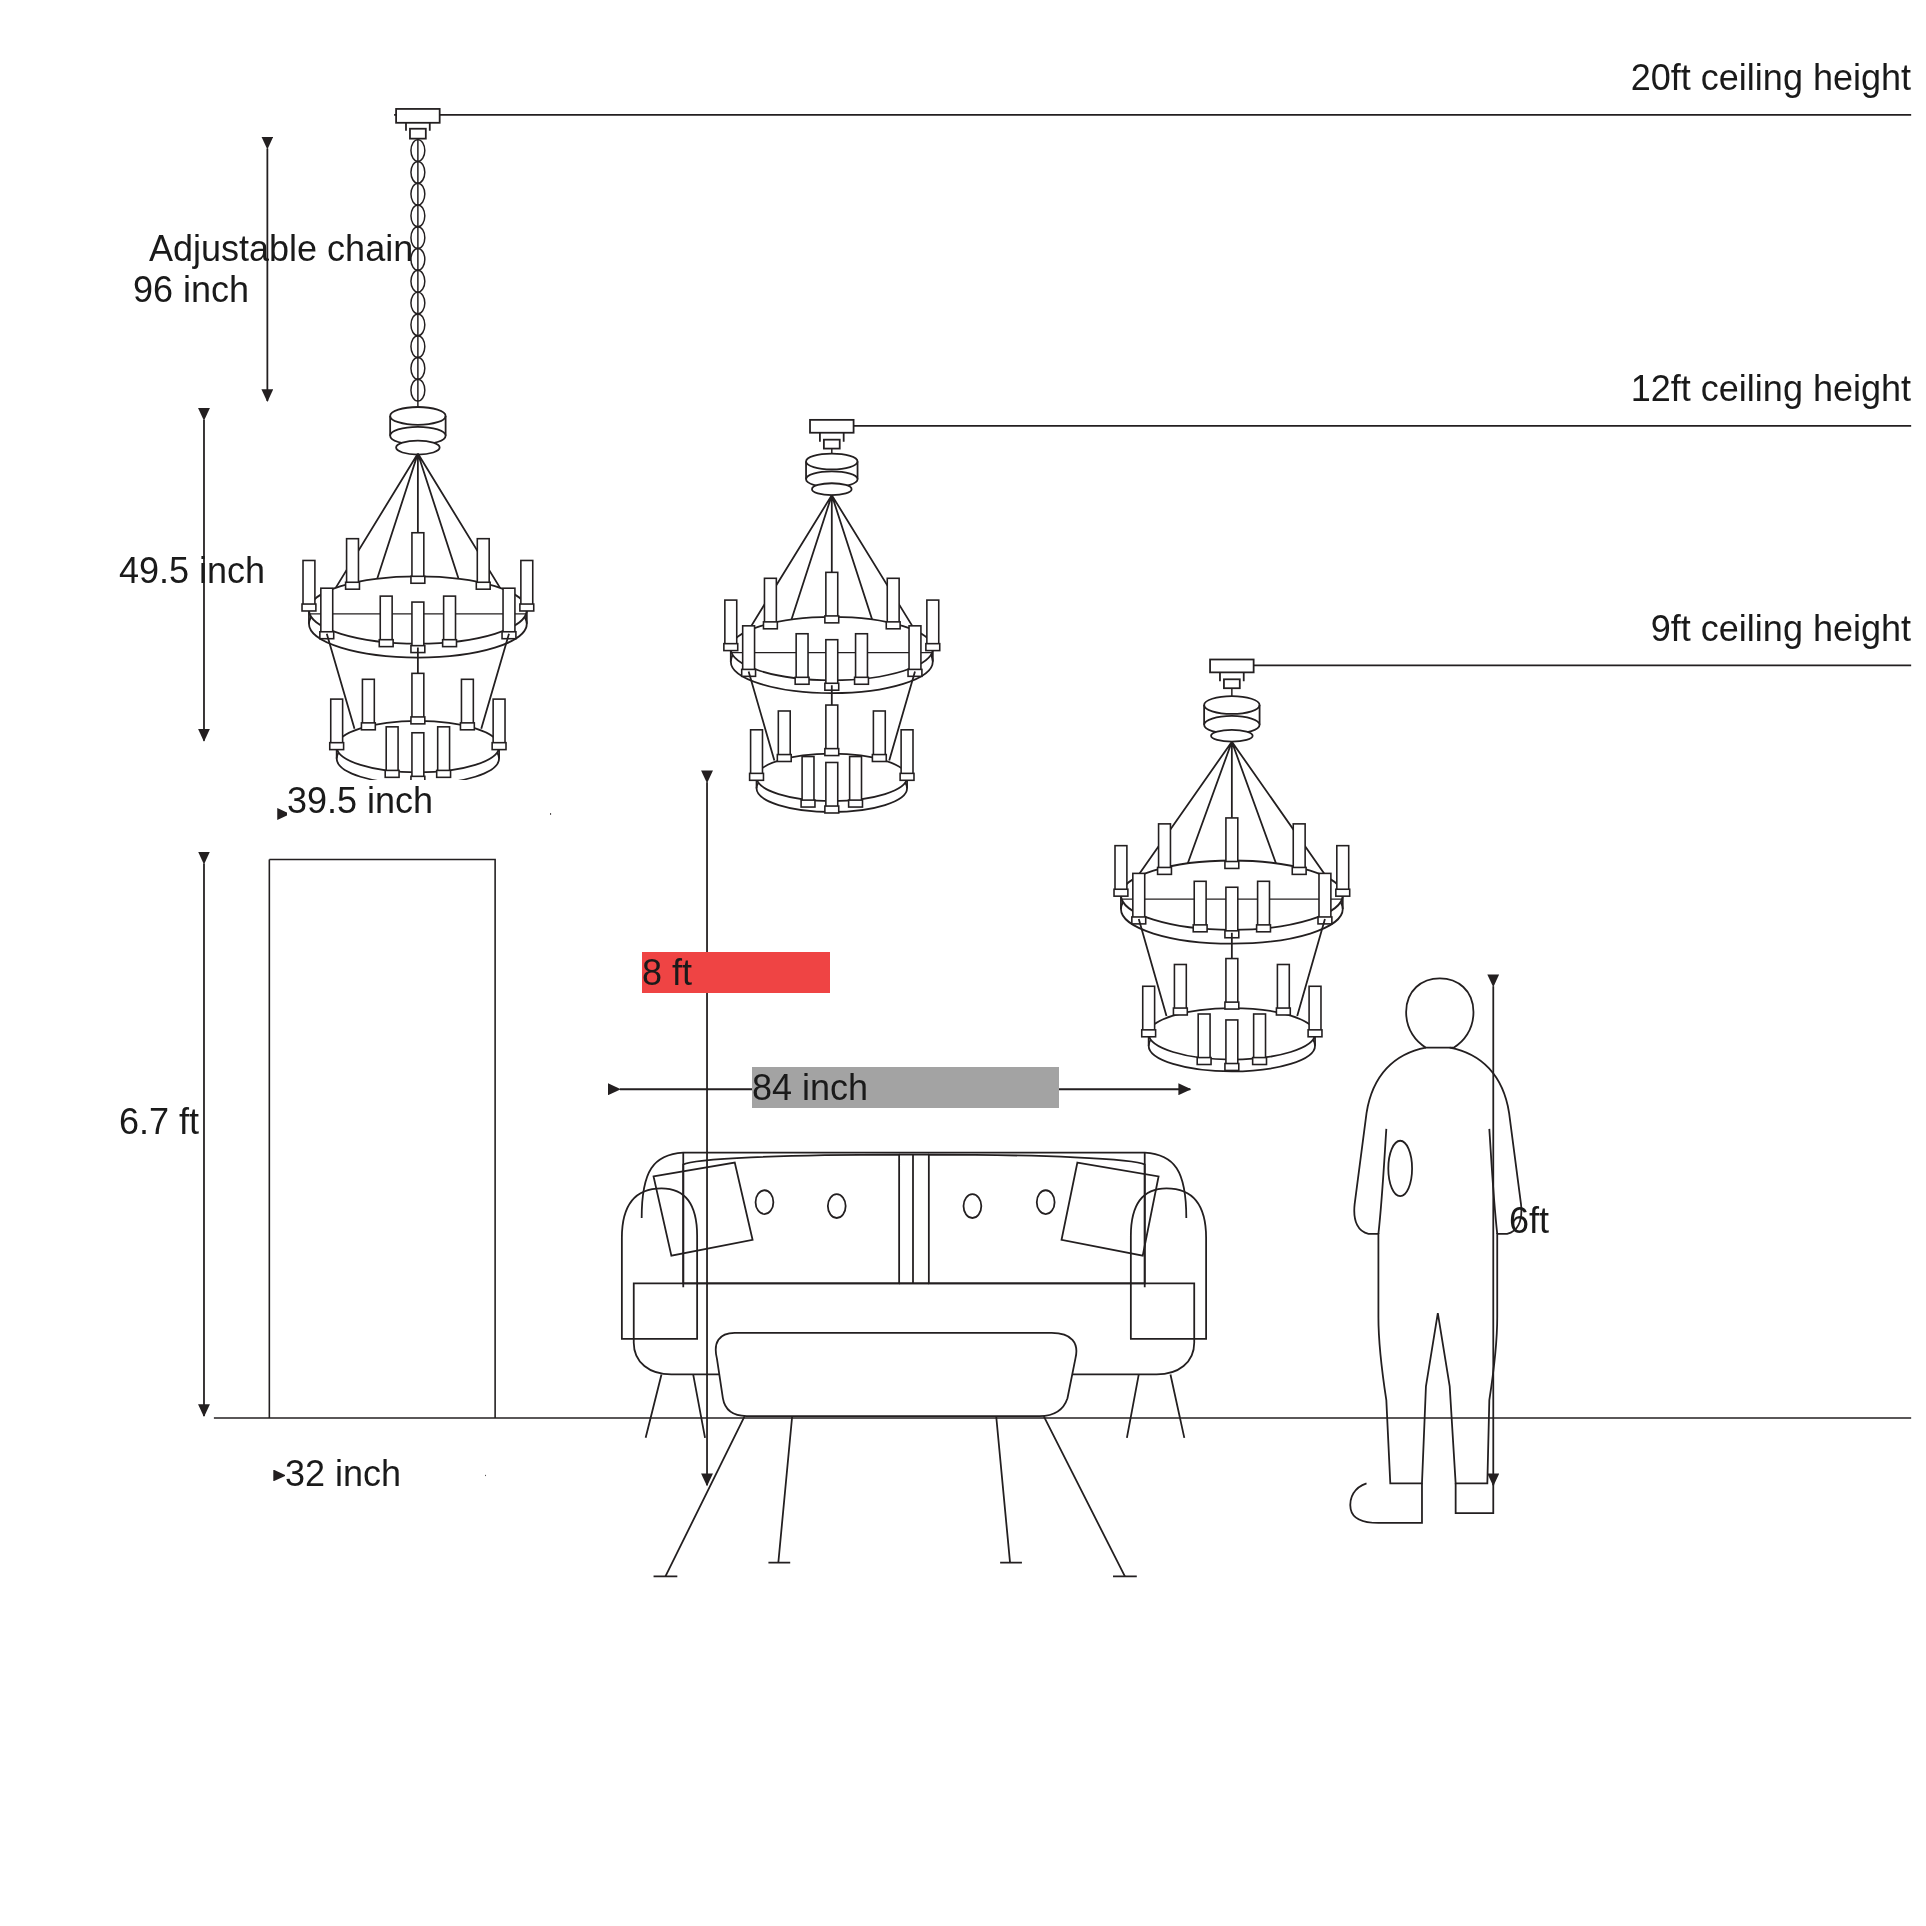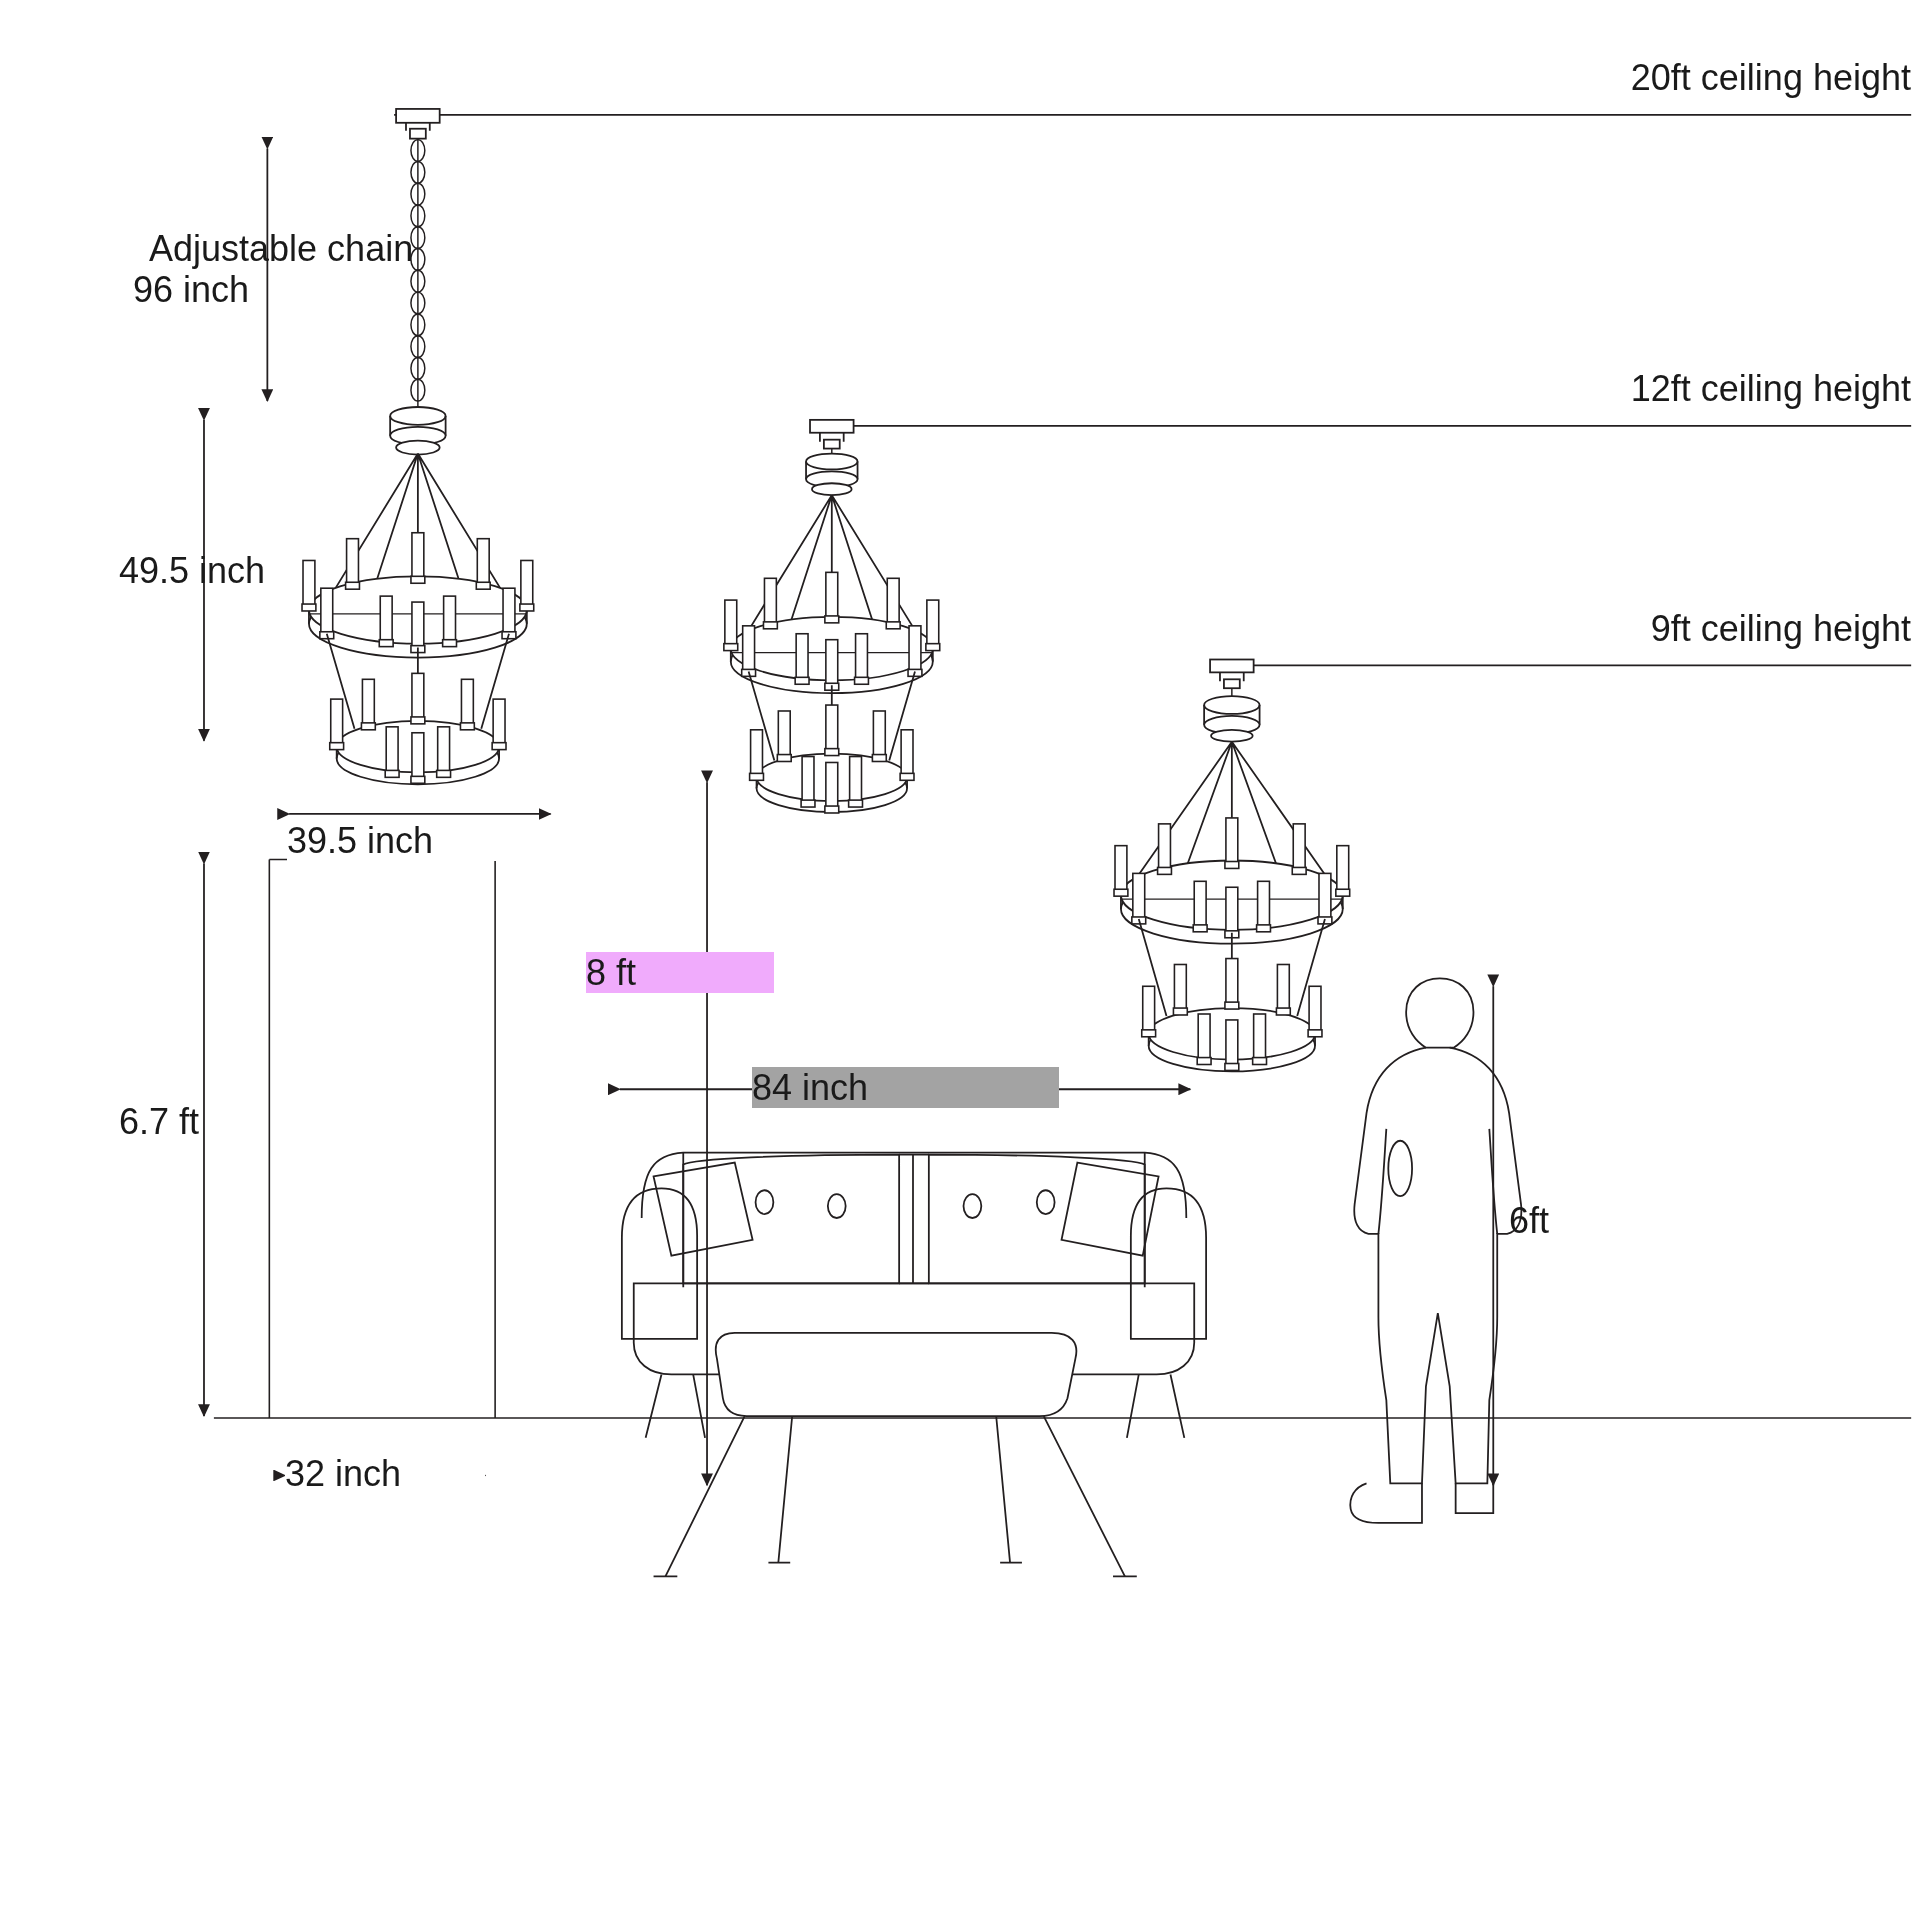--- a/index.html
+++ b/index.html
@@ -267,24 +267,24 @@
 </svg>
 
 <div class="lbl r" style="right:16px;top:57px;font-size:36px;">20ft ceiling height</div>
 <div class="lbl r" style="right:16px;top:368px;font-size:36px;">12ft ceiling height</div>
 <div class="lbl r" style="right:16px;top:608px;font-size:36px;">9ft ceiling height</div>
 
 <div class="lbl c" style="left:149px;top:228px;width:267px;font-size:36px;">Adjustable chain</div>
 <div class="lbl c" style="left:133px;top:269px;width:267px;font-size:36px;">96 inch</div>
 
 <div class="lbl c" style="left:119px;top:550px;width:267px;font-size:36px;">49.5 inch</div>
-<div class="lbl c" style="left:287px;top:820px;width:263px;font-size:36px;background:#fff;">39.5 inch</div>
+<div class="lbl c" style="left:287px;top:780px;width:263px;font-size:36px;background:#fff;">39.5 inch</div>
 
 <div class="lbl c" style="left:119px;top:1101px;width:178px;font-size:36px;">6.7 ft</div>
 <div class="lbl c" style="left:285px;top:1453px;width:200px;font-size:36px;background:#fff;">32 inch</div>
 
-<div class="lbl c" style="left:586px;top:952px;width:188px;font-size:36px;background:#f0abfc;">8 ft</div>
+<div class="lbl c" style="left:642px;top:952px;width:188px;font-size:36px;background:#ef4444;">8 ft</div>
 <div class="lbl c" style="left:752px;top:1067px;width:307px;font-size:36px;background:#a3a3a3;">84 inch</div>
 
 <div class="lbl" style="left:1509px;top:1200px;font-size:36px;">6ft</div>
 
 </div>
 
 
 </body></html>

